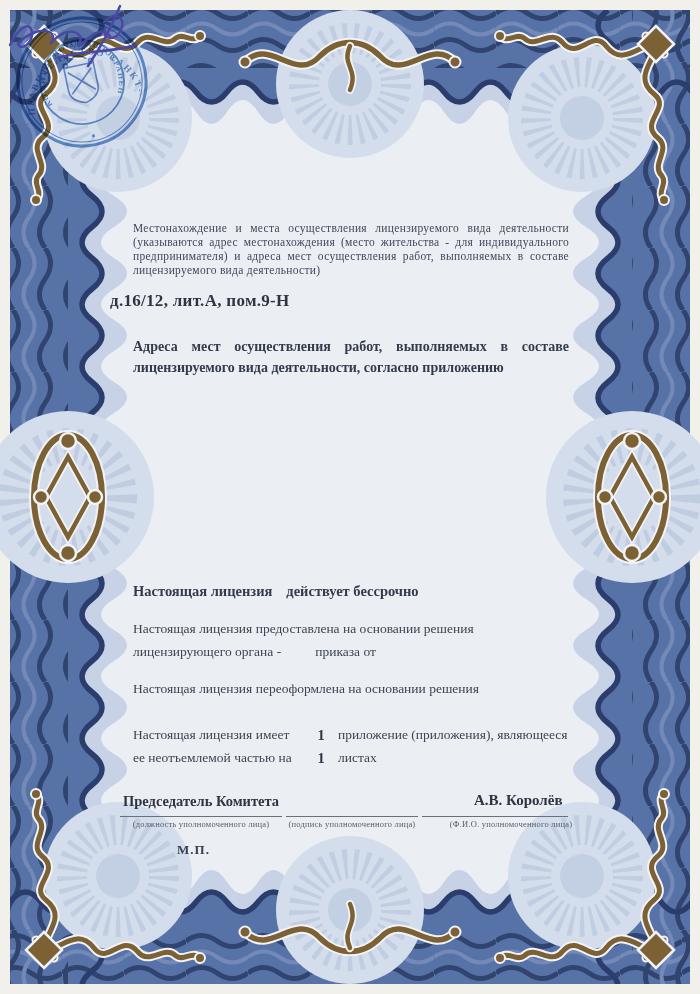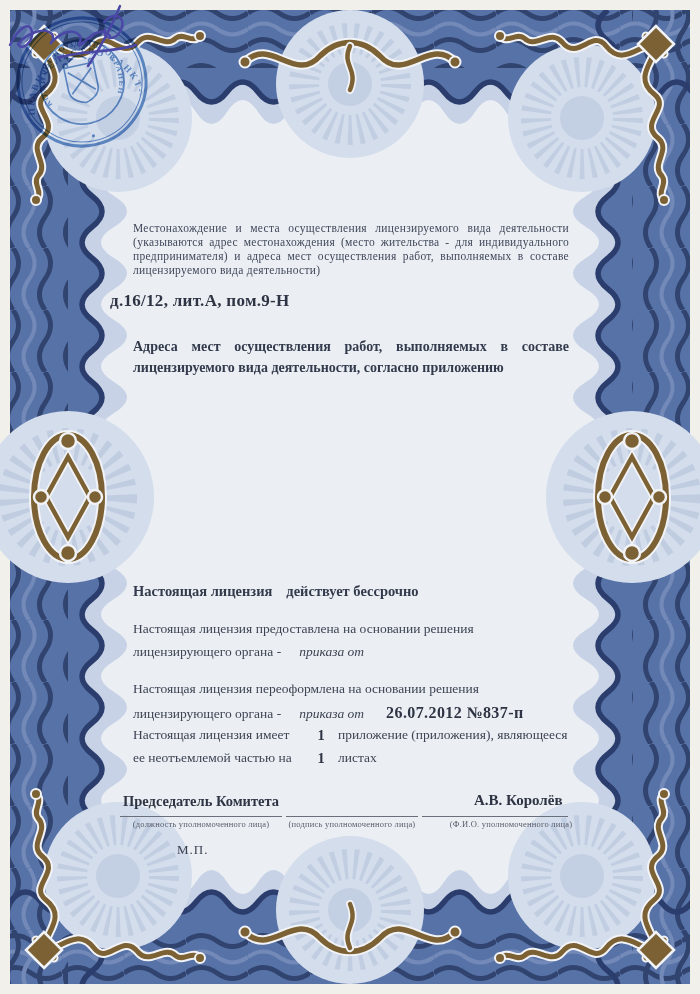--- a/index.html
+++ b/index.html
@@ -16,34 +16,34 @@
   .addr2{left:110px;top:291px;font-size:17px;font-weight:bold;color:#2e3443;letter-spacing:.3px;}
   .work-note{left:133px;top:336px;width:436px;font-size:14px;line-height:21px;font-weight:bold;
              text-align:justify;color:#333a4c;}
   .validity{left:133px;top:583px;font-size:14.5px;font-weight:bold;color:#333a4c;}
   .validity .gap{margin-left:14px;}
   .par-line{font-size:13.5px;color:#3d4352;}
   .granted1{left:133px;top:621px;}
   .granted2{left:133px;top:644px;}
   .reissued1{left:133px;top:681px;}
   .reissued2{left:133px;top:704px;}
-  .gap18{margin-left:18px;font-style:italic;}
+  .gap18{margin-left:34px;}
   .order-no{margin-left:22px;font-size:16px;font-weight:bold;color:#2e3443;letter-spacing:.4px;}
   .attach-row{position:absolute;left:133px;width:436px;font-size:13.5px;color:#3d4352;display:flex;}
   .attach-row .c1{width:172px;}
   .attach-row .c2{width:32px;text-align:center;font-weight:bold;font-size:14.5px;color:#2e3443;}
   .attach-row .c3{flex:1;padding-left:1px;}
   .row1{top:727px;justify-content:space-between;} .row2{top:750px;}
   .pos-label{left:123px;top:793px;font-size:14.5px;font-weight:bold;color:#2e3443;}
   .name-label{left:474px;top:792px;font-size:15px;font-weight:bold;color:#2e3443;font-family:Liberation Serif, serif;}
   .sig-line{position:absolute;height:1px;background:#6a6f7c;top:816px;}
   .l1{left:120px;width:162px;} .l2{left:286px;width:132px;} .l3{left:422px;width:146px;}
   .cap{position:absolute;top:819px;font-size:8.5px;color:#565b68;text-align:center;letter-spacing:.2px;}
   .cap1{left:114px;width:174px;} .cap2{left:280px;width:144px;} .cap3{left:416px;width:190px;}
-  .mp{left:177px;top:842px;font-size:13px;font-weight:normal;color:#3a4050;letter-spacing:1px;}
+  .mp{left:177px;top:842px;font-size:13px;font-weight:bold;color:#3a4050;letter-spacing:1px;}
   .stamp-svg{left:122px;top:788px;opacity:.82;mix-blend-mode:multiply;}
   .sign-svg{left:282px;top:762px;}
 </style>
 </head>
 <body>
 
 <div class="page">
 
   <svg class="layer" width="700" height="994" viewBox="0 0 700 994">
     <defs>
@@ -168,23 +168,20 @@
   <div class="txt validity">
     <span>Настоящая лицензия</span><span class="gap">действует бессрочно</span>
   </div>
 
   <div class="txt par-line granted1">Настоящая лицензия предоставлена на основании решения</div>
   <div class="txt par-line granted2">
     <span>лицензирующего органа -</span><span class="gap18">приказа от</span>
   </div>
 
   <div class="txt par-line reissued1">Настоящая лицензия переоформлена на основании решения</div>
-  <div class="txt par-line reissued2">
-    <span>лицензирующего органа -</span><span class="gap18">приказа от</span><span class="order-no">26.07.2012 №837-п</span>
-  </div>
 
   <div class="attach-row row1">
     <span class="c1">Настоящая лицензия имеет</span>
     <span class="c2">1</span>
     <span class="c3">приложение (приложения), являющееся</span>
   </div>
   <div class="attach-row row2">
     <span class="c1">ее неотъемлемой частью на</span>
     <span class="c2">1</span>
     <span class="c3">листах</span>

